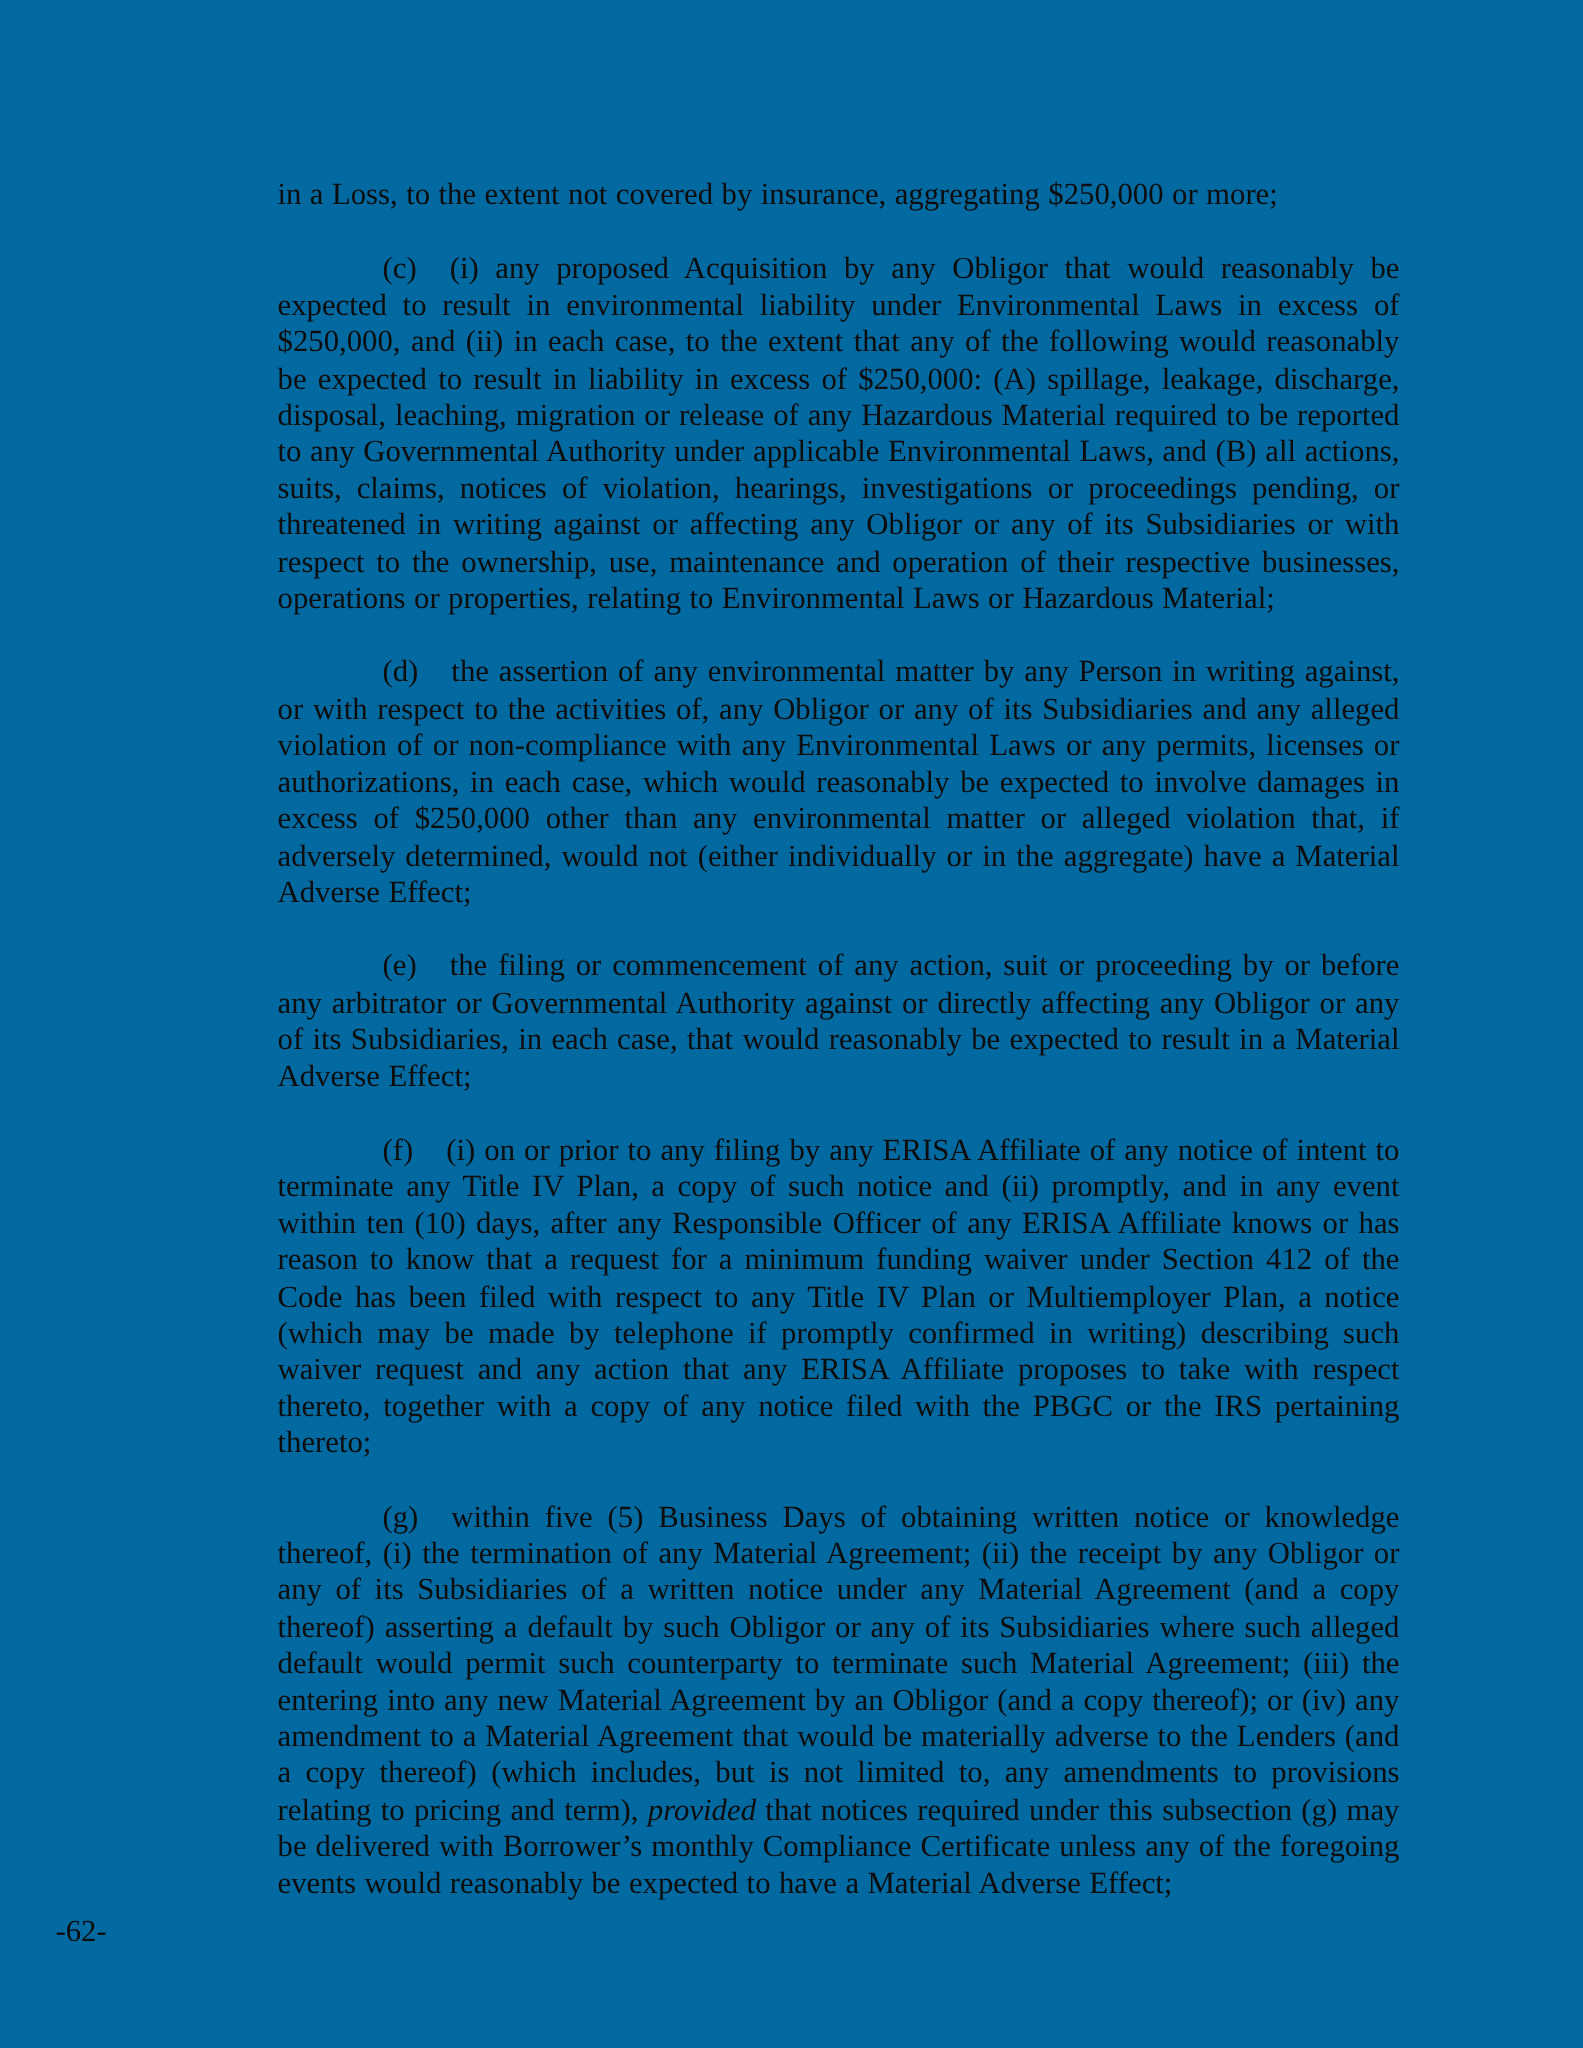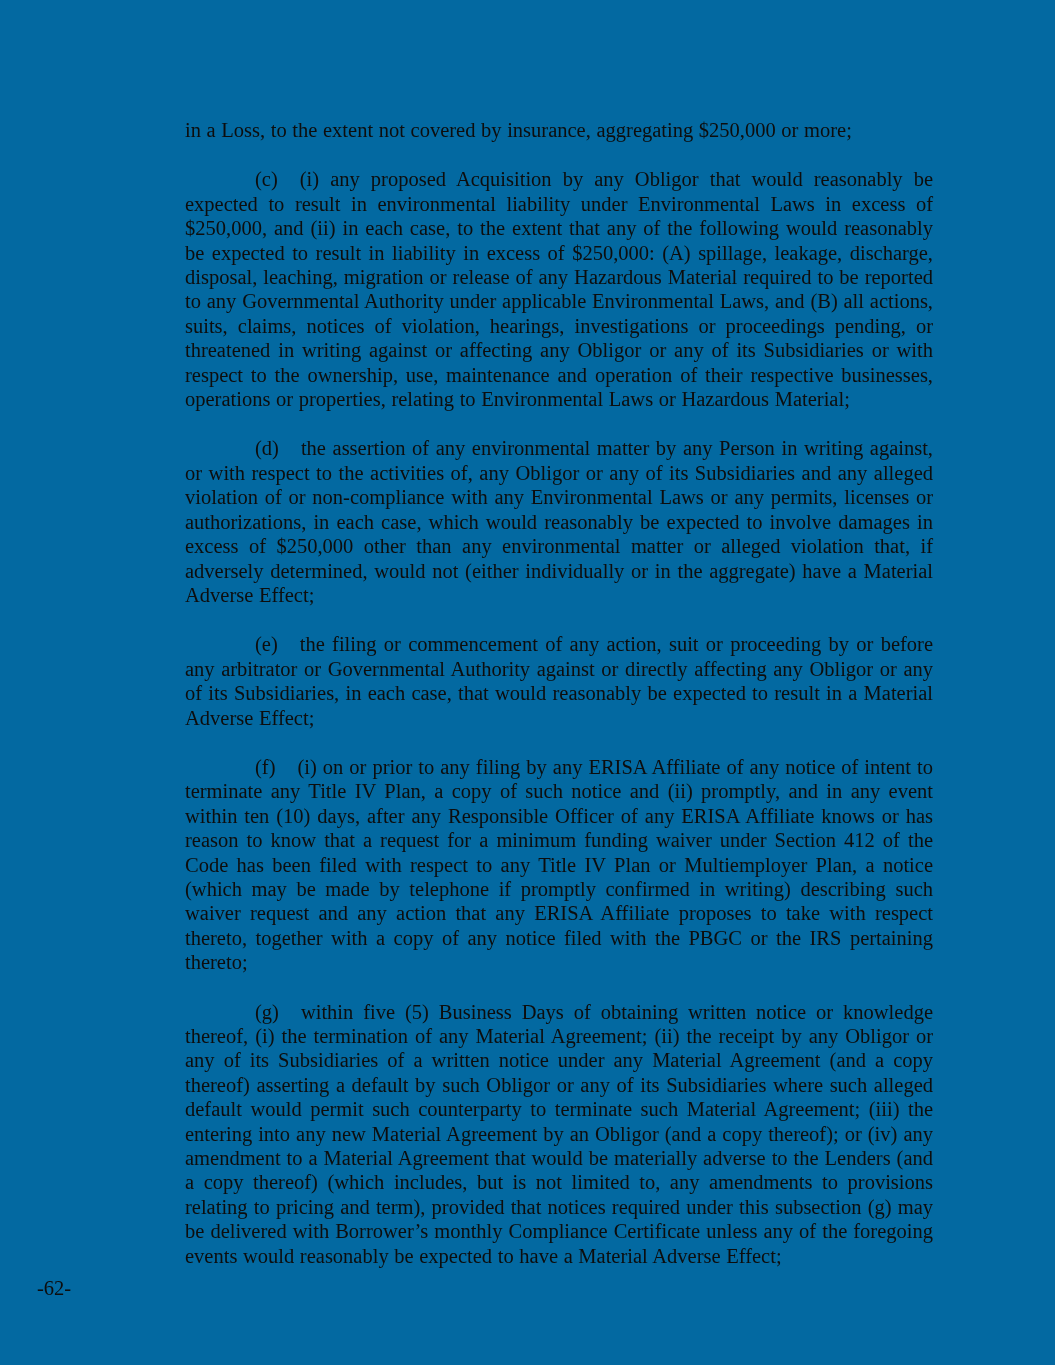--- a/index.html
+++ b/index.html
@@ -32,20 +32,21 @@
     margin: 0 0 25px 0;
     word-spacing: 0.5px;
   }
   p.para.indent {
     text-indent: 70px;
   }
   .plabel {
     margin-right: 22px;
   }
   .seg-italic {
+    font-style: italic;
   }
   .footer {
     position: absolute;
     top: 1276px;
     left: 0;
     width: 1055px;
     text-align: left;
     font-size: 20.5px;
     line-height: 24.4px;
     padding-left: 37px;

